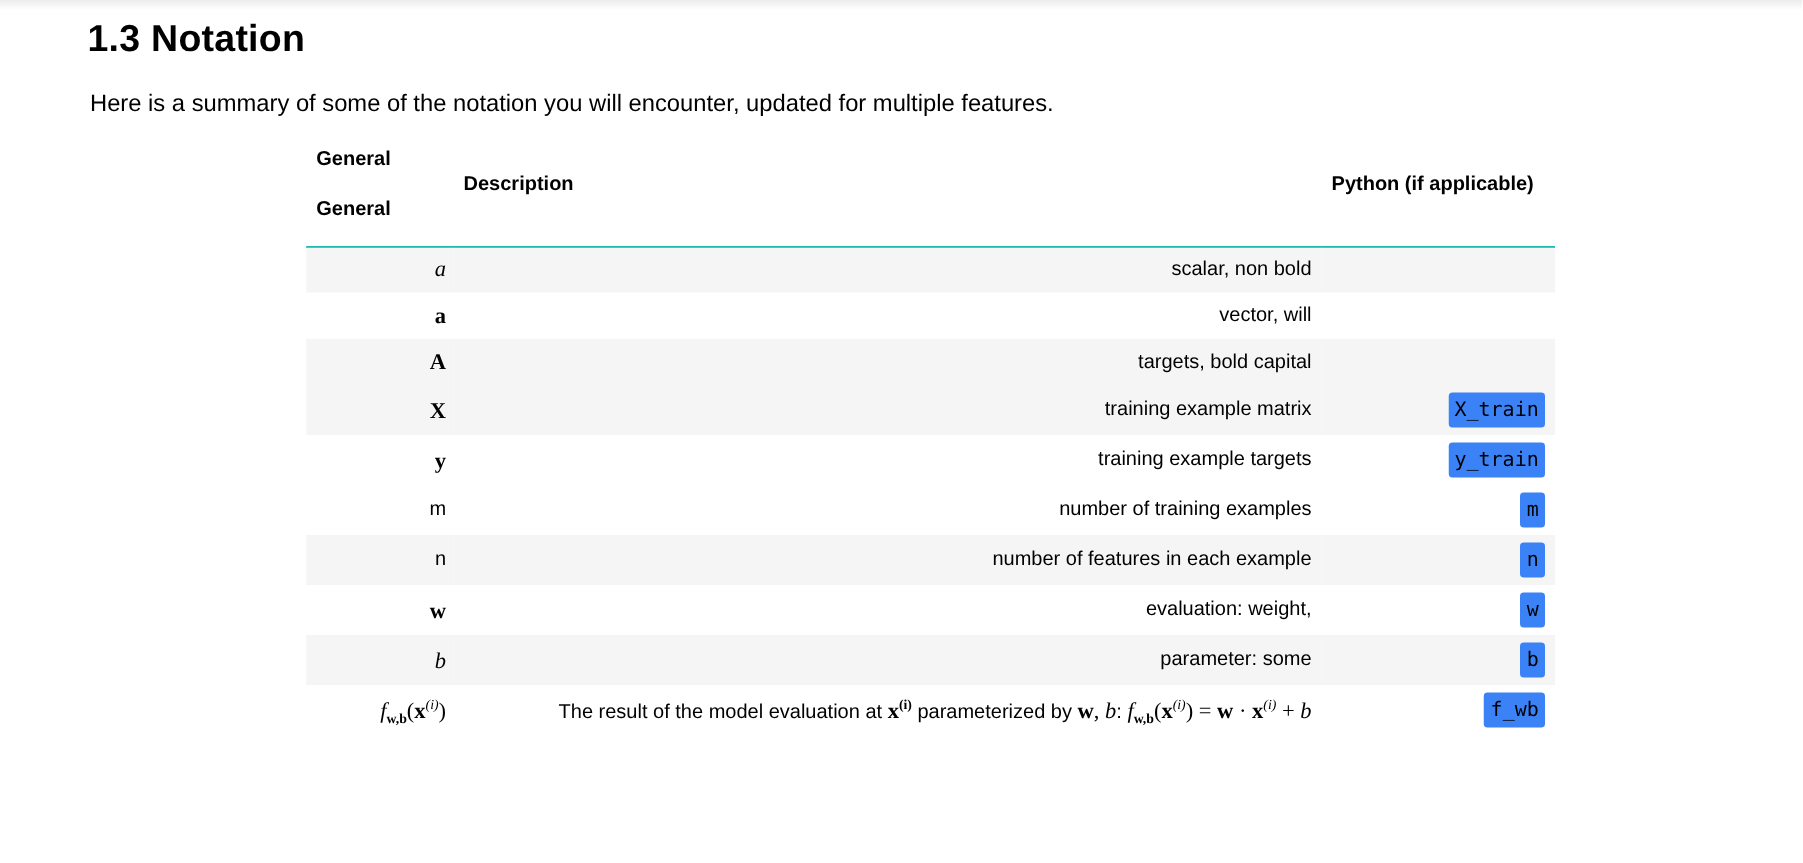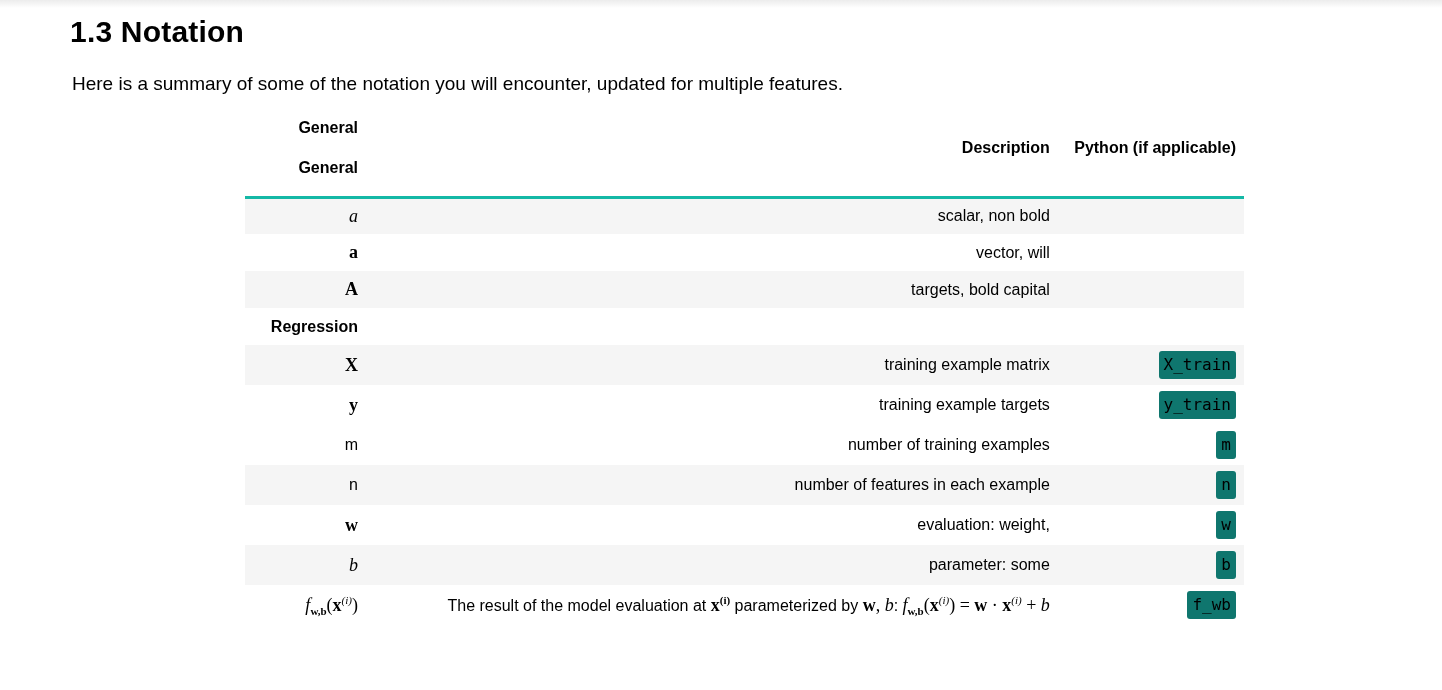--- a/index.html
+++ b/index.html
@@ -42,24 +42,24 @@
   table.notation {
     position: absolute;
     left: 245px;
     top: 100px;
     width: 999px;
     border-collapse: collapse;
     font-size: 16px;
   }
   thead th {
     font-weight: bold;
-    text-align: right;
+    text-align: left;
     vertical-align: middle;
     padding: 0 8px;
-    border-bottom: 3px solid #14b8a6;
+    border-bottom: 1px solid #14b8a6;
     font-size: 16px;
   }
   thead tr { height: 97px; }
   thead th.col-notation { line-height: 40px; padding-right: 6px; }
   tbody td {
     text-align: right;
     padding: 0 8px;
     vertical-align: middle;
   }
   tbody tr.row { height: 37px; }
@@ -79,21 +79,21 @@
   }
   .math i { font-style: italic; }
   .math b { font-weight: bold; }
   .math sup { font-size: 11px; vertical-align: 7px; line-height: 0; }
   .math sub { font-size: 11px; vertical-align: -4px; line-height: 0; }
   .sans-math { font-family: "Liberation Sans", sans-serif; font-size: 16px; }
 
   code {
     font-family: "DejaVu Sans Mono", "Liberation Mono", monospace;
     font-size: 16px;
-    background: #0f766e;
+    background: #3b82f6;
     border-radius: 3px;
     padding: 4px 5px;
     display: inline-block;
     line-height: 20px;
   }
   .comma-sep { color: #666; margin: 0 3px; font-size: 14px; }
 
   .last-row td { padding-top: 4px; padding-bottom: 4px; }
   .last-row td.col-desc { white-space: nowrap; padding-left: 10px; }
 </style>
@@ -127,25 +127,20 @@
       <td class="col-notation"><span class="math"><b>a</b></span></td>
       <td class="col-desc">vector, will</td>
       <td class="col-py"></td>
     </tr>
     <tr class="row striped">
       <td class="col-notation"><span class="math"><b>A</b></span></td>
       <td class="col-desc">targets, bold capital</td>
       <td class="col-py"></td>
     </tr>
 
-    <tr class="section">
-      <td class="col-notation">Regression</td>
-      <td class="col-desc"></td>
-      <td class="col-py"></td>
-    </tr>
 
     <tr class="row tall striped">
       <td class="col-notation"><span class="math"><b>X</b></span></td>
       <td class="col-desc">training example matrix</td>
       <td class="col-py"><code>X_train</code></td>
     </tr>
     <tr class="row tall">
       <td class="col-notation"><span class="math"><b>y</b></span></td>
       <td class="col-desc">training example targets</td>
       <td class="col-py"><code>y_train</code></td>

